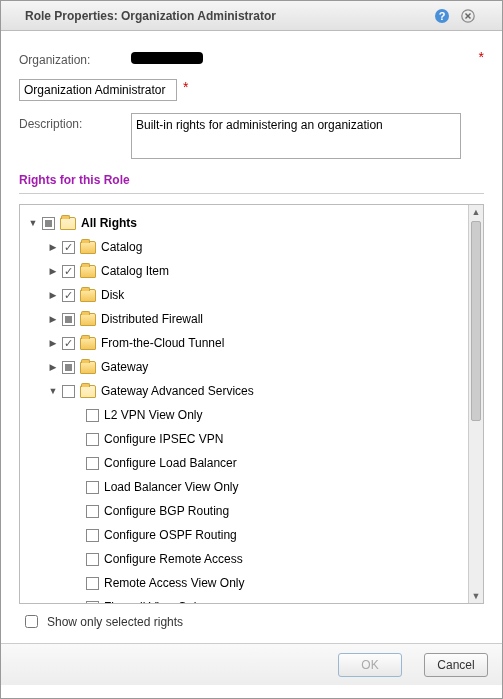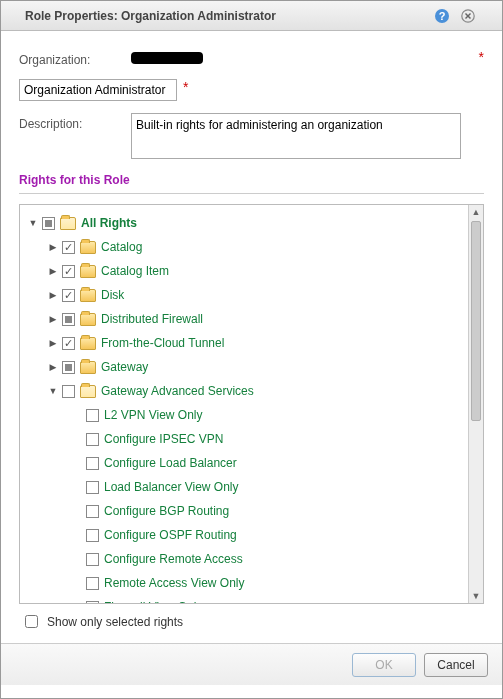--- a/index.html
+++ b/index.html
@@ -167,39 +167,39 @@
     top: -3px; left: 0;
     width: 7px; height: 3px;
     background: #f5c65a;
     border: 1px solid #caa23a;
     border-bottom: none;
     border-radius: 2px 2px 0 0;
   }
   .folder.open {
     background: linear-gradient(#fff2cc, #ffe9a8);
   }
-  .label-txt { color: #15803d; }
+  .label-txt { color: #000000; }
   .label-txt.bold { font-weight: bold; }
   .d0 { padding-left: 4px; }
   .d1 { padding-left: 24px; }
   .d2 { padding-left: 48px; }
   .footer-check {
     display: flex; align-items: center; gap: 6px;
     margin: 4px 0 4px 2px;
   }
   .footer-check input { width: 13px; height: 13px; }
   .buttonbar {
     border-top: 1px solid #ccc;
     background: linear-gradient(#f9f9f9, #ededed);
     height: 42px;
     display: flex;
     justify-content: flex-end;
     align-items: center;
     padding: 0 14px;
-    gap: 8px;
+    gap: 22px;
   }
   .btn {
     min-width: 64px;
     height: 24px;
     border: 1px solid #9a9a9a;
     background: linear-gradient(#fdfdfd,#e8e8e8);
     border-radius: 3px;
     font-size: 12px;
     cursor: pointer;
     color: #333;

